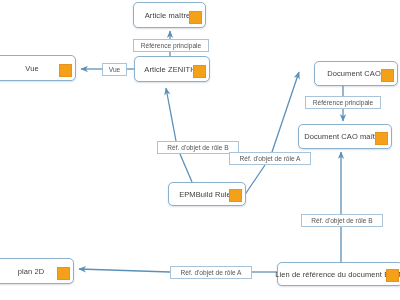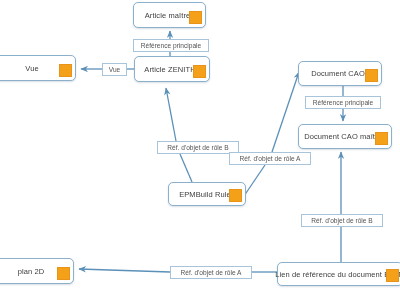--- a/index.html
+++ b/index.html
@@ -113,21 +113,21 @@
   <div class="node" style="left:-8px;top:55px;width:84px;height:26px;">
     <span class="node-label">Vue</span>
     <span class="node-badge"></span>
   </div>
 
   <div class="node" style="left:134px;top:56px;width:76px;height:26px;">
     <span class="node-label">Article ZENITH</span>
     <span class="node-badge"></span>
   </div>
 
-  <div class="node" style="left:298px;top:61px;width:84px;height:25px;">
+  <div class="node" style="left:314px;top:61px;width:84px;height:25px;">
     <span class="node-label">Document CAO</span>
     <span class="node-badge"></span>
   </div>
 
   <div class="node" style="left:298px;top:124px;width:94px;height:25px;">
     <span class="node-label">Document CAO maître</span>
     <span class="node-badge"></span>
   </div>
 
   <div class="node" style="left:168px;top:182px;width:78px;height:24px;">

